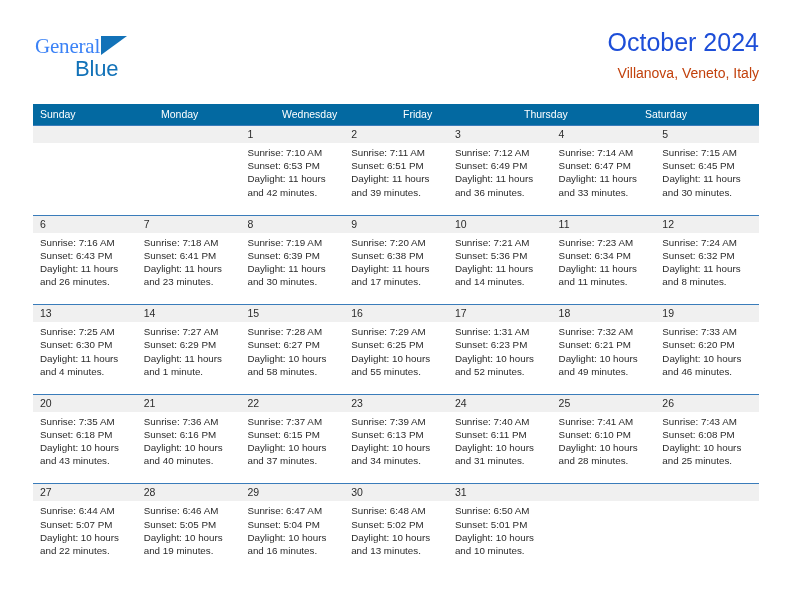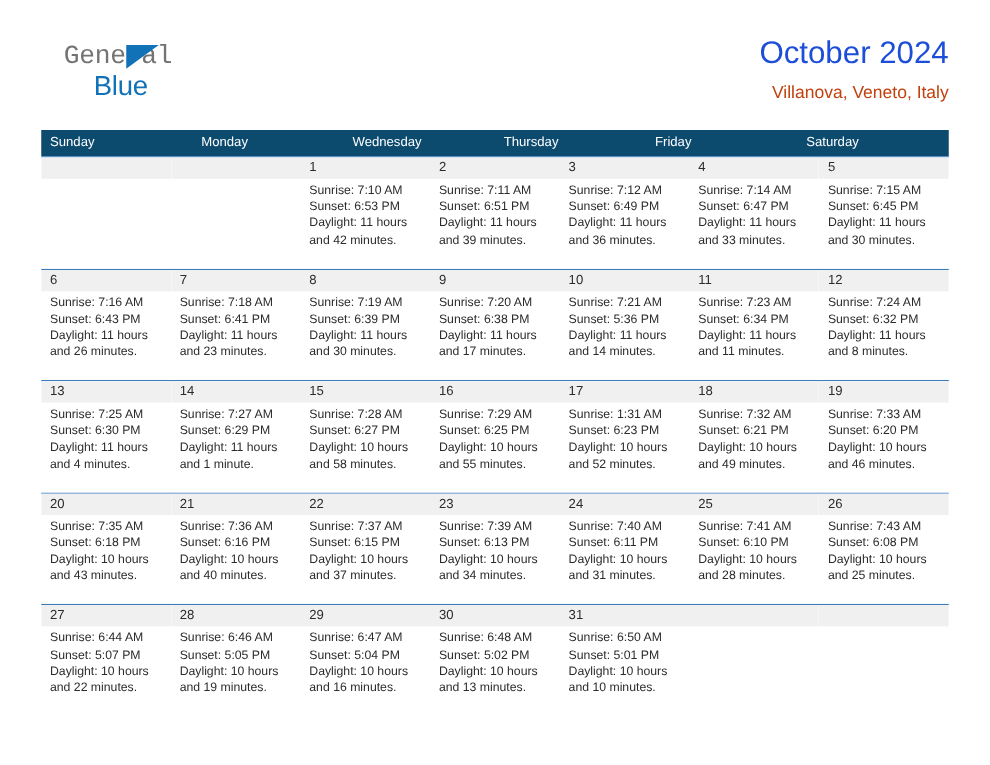--- a/index.html
+++ b/index.html
@@ -35,24 +35,23 @@
     top: 8px;
     width: 190px;
     height: 56px;
   }
   .brand-general {
     position: absolute;
     left: 2px;
     top: 0px;
     font-size: 21px;
     line-height: 24px;
-    color: #737373;
+    color: #3b82f6;
     letter-spacing: -0.2px;
-    font-family: Liberation Mono, monospace;
-    margin-left: 16px;
+    font-family: Liberation Serif, serif;
   }
   .brand-triangle {
     position: absolute;
     left: 68px;
     top: 2px;
     width: 0;
     height: 0;
     border-left: 26px solid #1272b8;
     border-bottom: 19px solid transparent;
   }
@@ -89,21 +88,21 @@
 
   
   .calendar {
     position: absolute;
     left: 33px;
     top: 104px;
     width: 726px;
   }
   .weekdays {
     display: flex;
-    background: #0c4a6e;
+    background: #0369a1;
     height: 21px;
   }
   .weekday {
     flex: 1 1 0;
     color: #ffffff;
     font-size: 10.5px;
     line-height: 21px;
     padding-left: 7px;
     box-sizing: border-box;
     white-space: nowrap;
@@ -170,22 +169,22 @@
     </div>
 
   </div>
 
   <div class="calendar">
 
     <div class="weekdays">
       <div class="weekday">Sunday</div>
       <div class="weekday">Monday</div>
       <div class="weekday">Wednesday</div>
+      <div class="weekday">Friday</div>
       <div class="weekday">Thursday</div>
-      <div class="weekday">Friday</div>
       <div class="weekday">Saturday</div>
     </div>
 
     <div class="week">
       <div class="day empty">
         <div class="daynum-strip"></div>
         <div class="day-info">
           <div></div>
           <div></div>
           <div></div>

